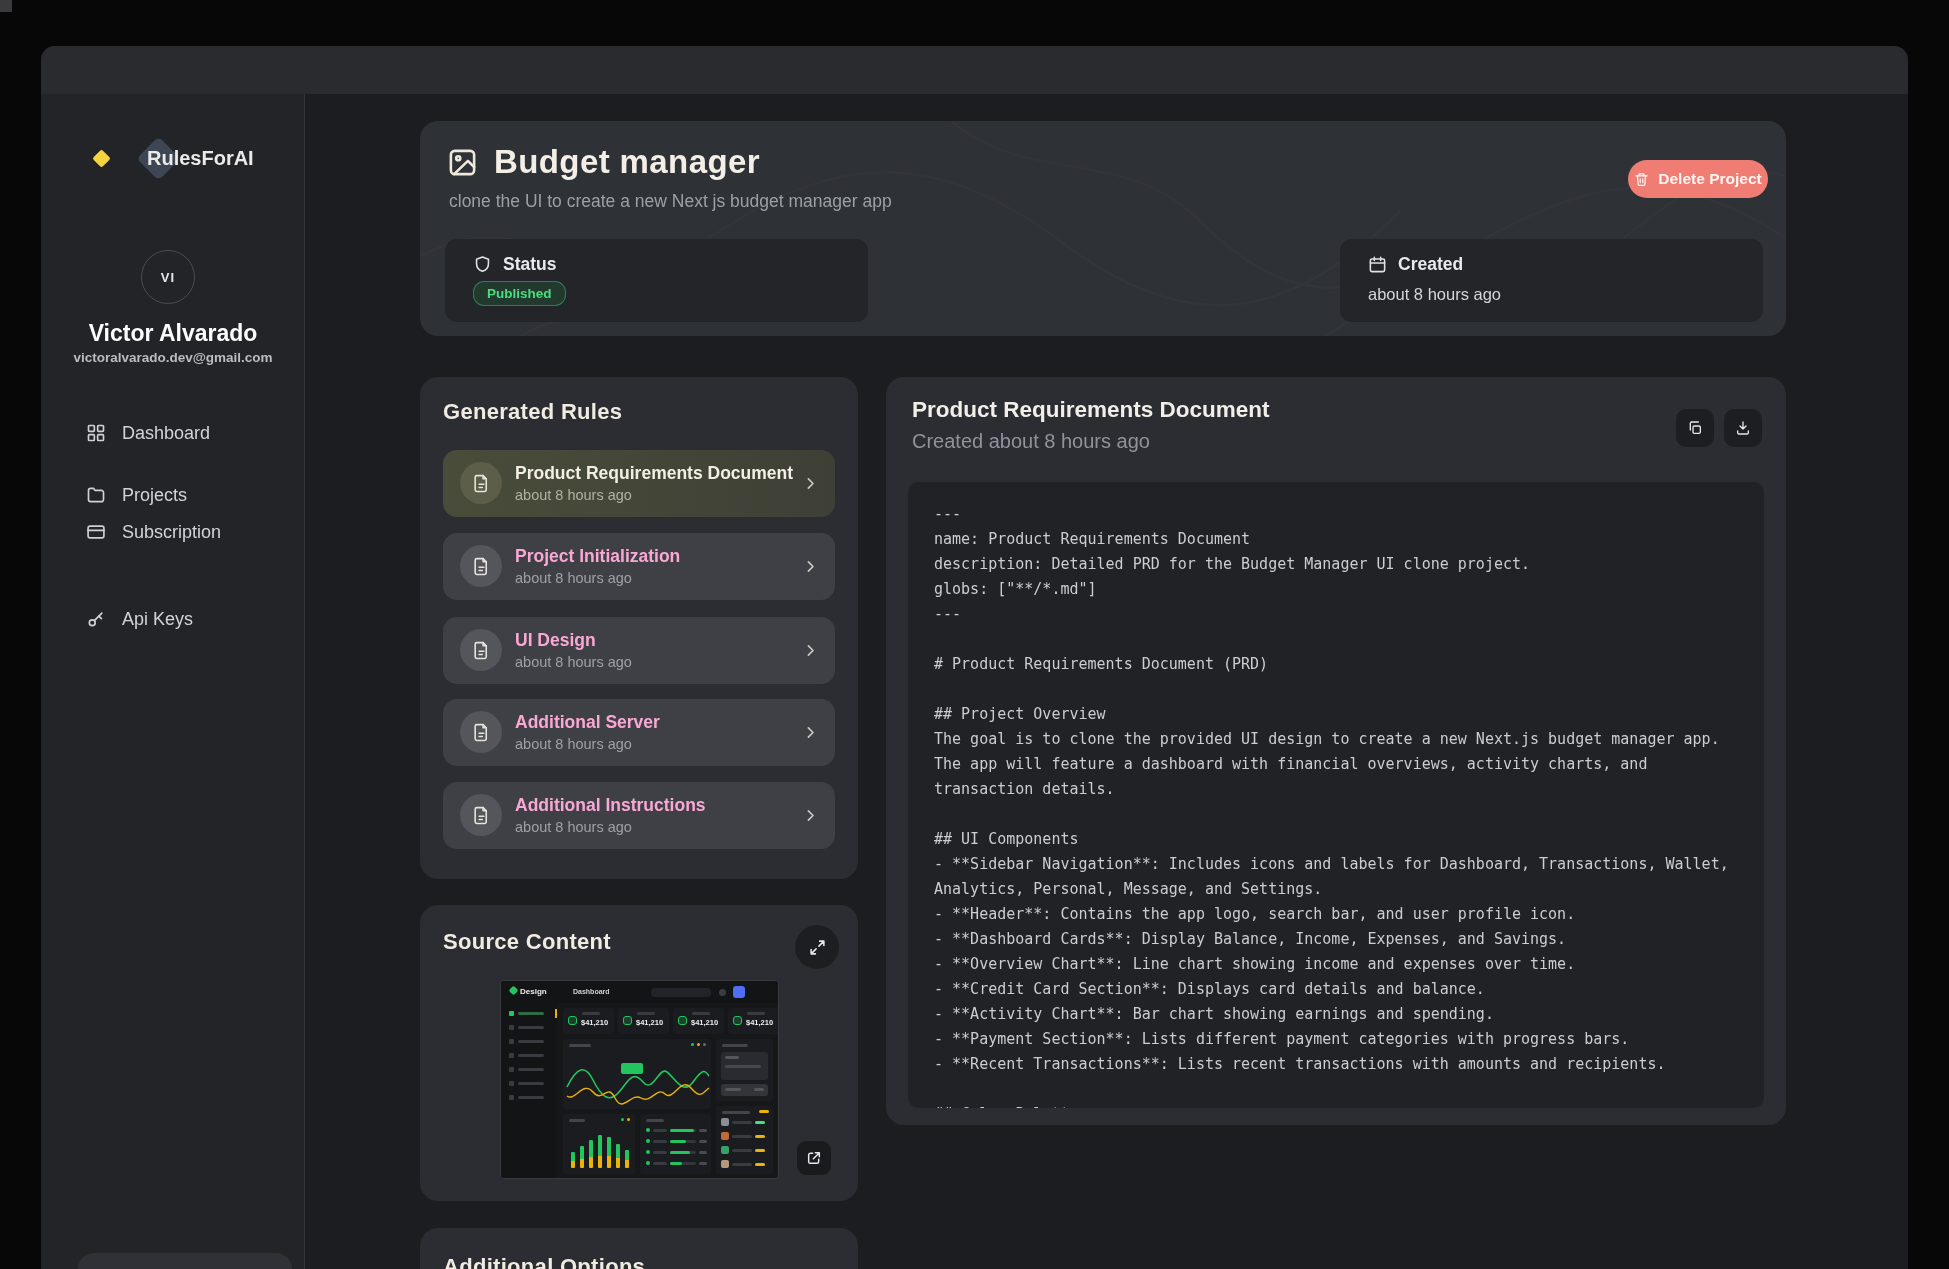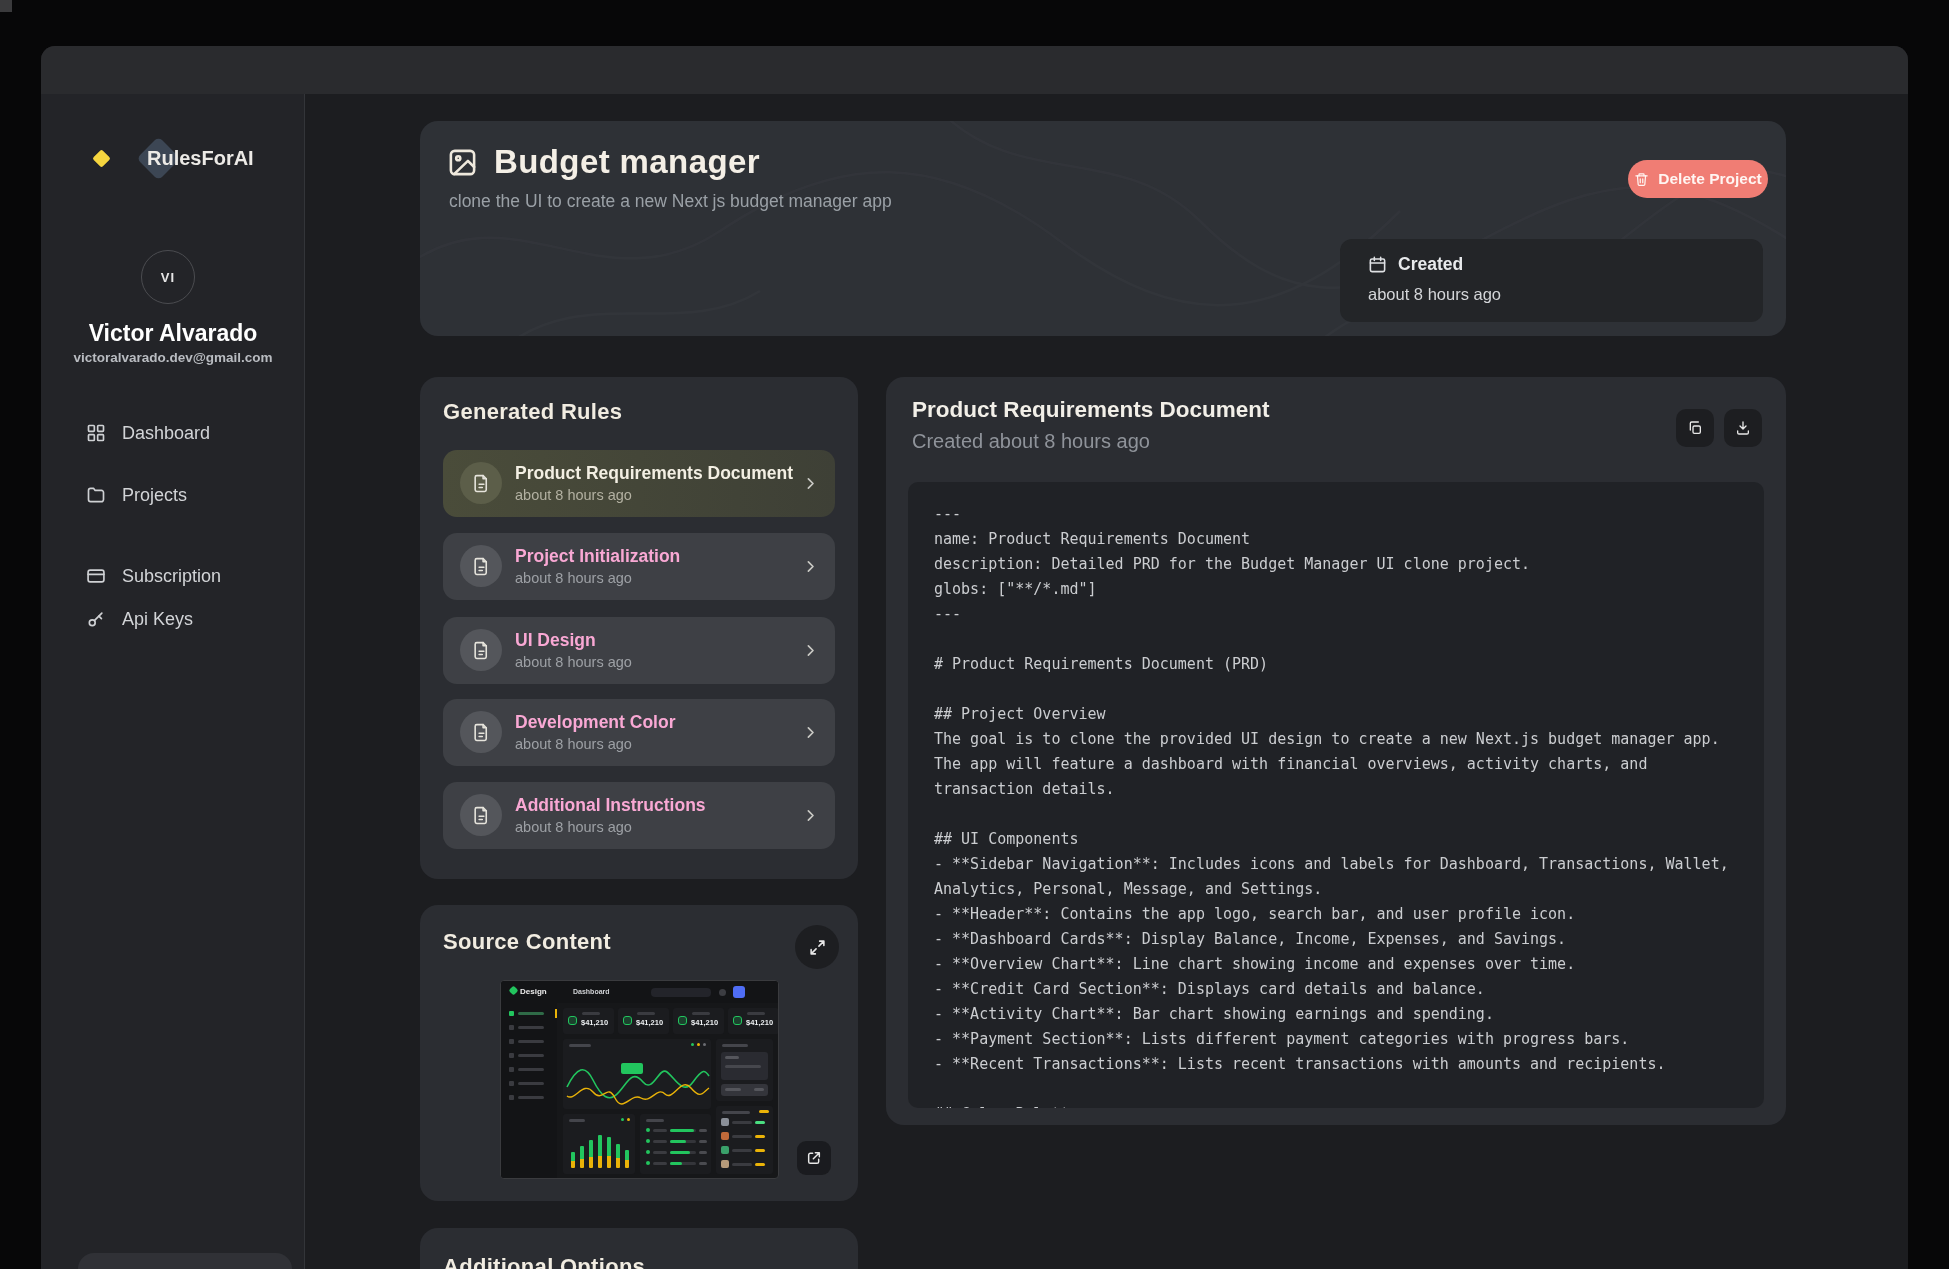--- a/index.html
+++ b/index.html
@@ -188,21 +188,21 @@
             <rect x="14" y="14" width="7" height="7" rx="1"></rect>
           </svg>
         <span>Dashboard</span>
       </div>
       <div class="nav-item" style="top:379px">
         <svg viewBox="0 0 24 24" fill="none" stroke-width="2" stroke-linecap="round" stroke-linejoin="round">
             <path d="M3 7v-.5A2.5 2.5 0 0 1 5.5 4H9l2 2.5h7.5A2.5 2.5 0 0 1 21 9v8.5a2.5 2.5 0 0 1-2.5 2.5h-13A2.5 2.5 0 0 1 3 17.5z"></path>
           </svg>
         <span>Projects</span>
       </div>
-      <div class="nav-item" style="top:460px">
+      <div class="nav-item" style="top:416px">
         <svg viewBox="0 0 24 24" fill="none" stroke-width="2" stroke-linecap="round" stroke-linejoin="round">
             <rect x="2.5" y="5" width="19" height="14" rx="2.5"></rect>
             <line x1="2.5" y1="10" x2="21.5" y2="10"></line>
           </svg>
         <span>Subscription</span>
       </div>
       <div class="nav-item" style="top:503px">
         <svg viewBox="0 0 24 24" fill="none" stroke-width="2" stroke-linecap="round" stroke-linejoin="round">
             <circle cx="7.5" cy="16.5" r="3.5"></circle>
             <path d="M10.3 13.7 19 5"></path>
@@ -233,20 +233,29 @@
       <button class="delete-btn">
         <svg viewBox="0 0 24 24" fill="none" stroke-width="2" stroke-linecap="round" stroke-linejoin="round">
             <path d="M3 6h18"></path>
             <path d="M8 6V4a1 1 0 0 1 1-1h6a1 1 0 0 1 1 1v2"></path>
             <path d="m5.5 6 1.2 14a1.5 1.5 0 0 0 1.5 1.3h7.6a1.5 1.5 0 0 0 1.5-1.3L18.5 6"></path>
             <path d="M10 11v6M14 11v6"></path>
           </svg>
         <span>Delete Project</span>
       </button>
 
+      <div class="stat-card" style="left:25px">
+        <div class="stat-head">
+          <svg viewBox="0 0 24 24" fill="none" stroke-width="2" stroke-linecap="round" stroke-linejoin="round">
+              <path d="M12 2.5 19.5 5.5v5.5c0 4.8-3.2 8-7.5 9.5-4.3-1.5-7.5-4.7-7.5-9.5V5.5z"></path>
+            </svg>
+          <span>Status</span>
+        </div>
+        <div class="badge">Published</div>
+      </div>
       <div class="stat-card" style="left:920px">
         <div class="stat-head">
           <svg viewBox="0 0 24 24" fill="none" stroke-width="2" stroke-linecap="round" stroke-linejoin="round">
               <rect x="3" y="5" width="18" height="16" rx="2"></rect>
               <path d="M3 10h18M8 3v4M16 3v4"></path>
             </svg>
           <span>Created</span>
         </div>
         <div class="stat-value">about 8 hours ago</div>
       </div>
@@ -294,21 +303,21 @@
               <path d="m9 5.5 6.5 6.5L9 18.5"></path>
             </svg></div>
       </div>
       <div class="rule-item" style="top:322px">
         <div class="rule-icon">
             <svg viewBox="0 0 24 24" fill="none" stroke-width="2" stroke-linecap="round" stroke-linejoin="round">
               <path d="M6 2h8l4 4v14a2 2 0 0 1-2 2H6a2 2 0 0 1-2-2V4a2 2 0 0 1 2-2z"></path>
               <path d="M14 2v4h4M9 13h6M9 17h4"></path>
             </svg>
           </div>
-        <div class="rule-title">Development Color</div>
+        <div class="rule-title">Additional Server</div>
         <div class="rule-time">about 8 hours ago</div>
         <div class="rule-chevron"><svg viewBox="0 0 24 24" fill="none" stroke-width="2.4" stroke-linecap="round" stroke-linejoin="round">
               <path d="m9 5.5 6.5 6.5L9 18.5"></path>
             </svg></div>
       </div>
       <div class="rule-item" style="top:405px">
         <div class="rule-icon">
             <svg viewBox="0 0 24 24" fill="none" stroke-width="2" stroke-linecap="round" stroke-linejoin="round">
               <path d="M6 2h8l4 4v14a2 2 0 0 1-2 2H6a2 2 0 0 1-2-2V4a2 2 0 0 1 2-2z"></path>
               <path d="M14 2v4h4M9 13h6M9 17h4"></path>

